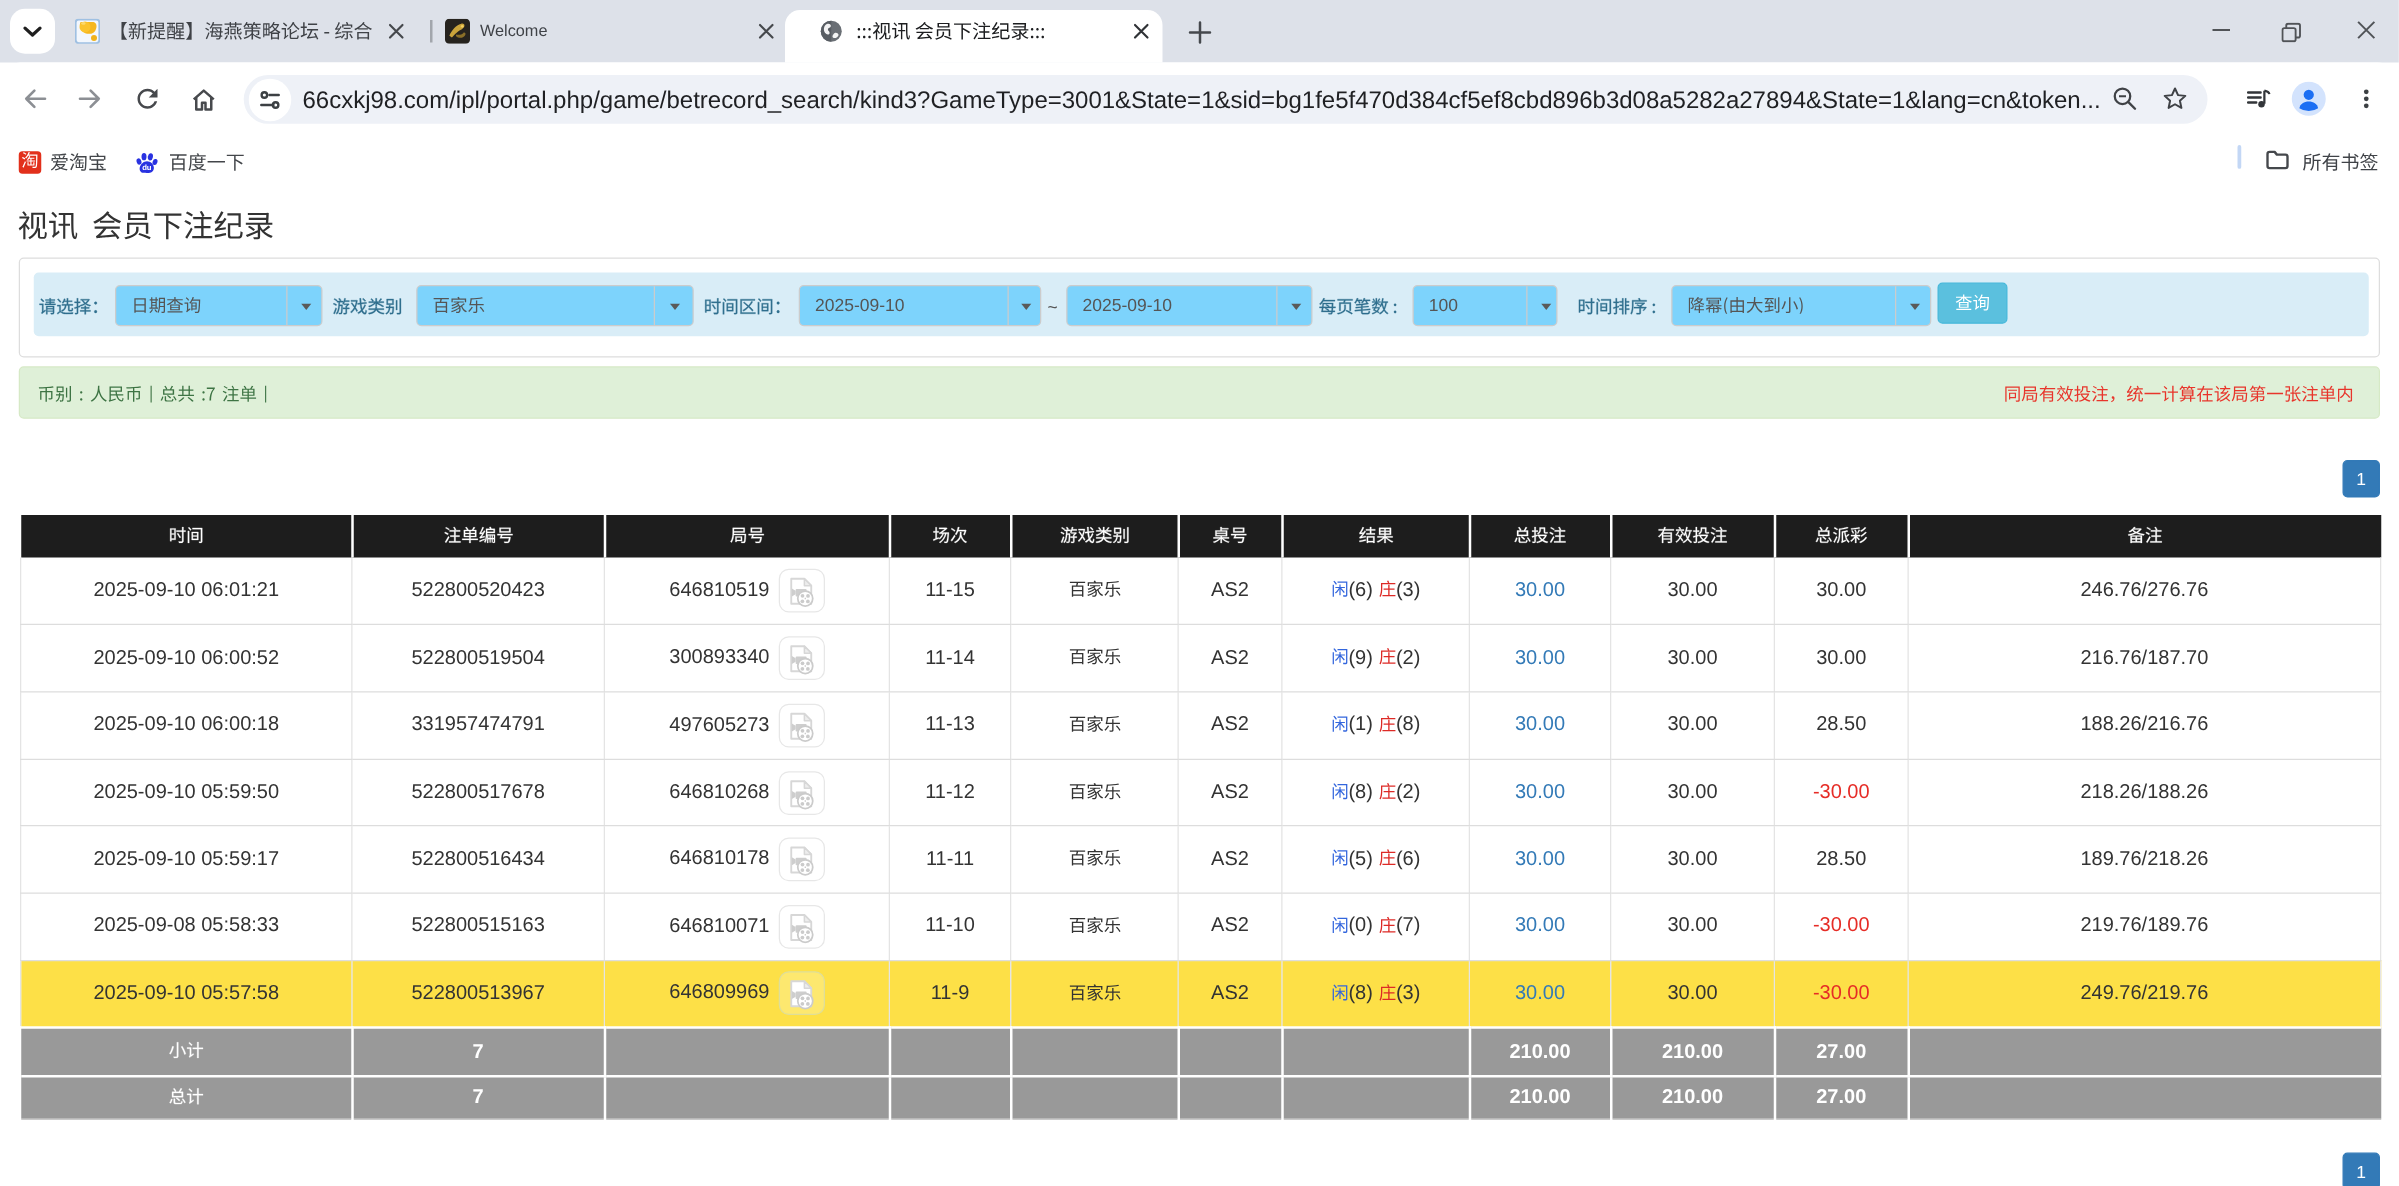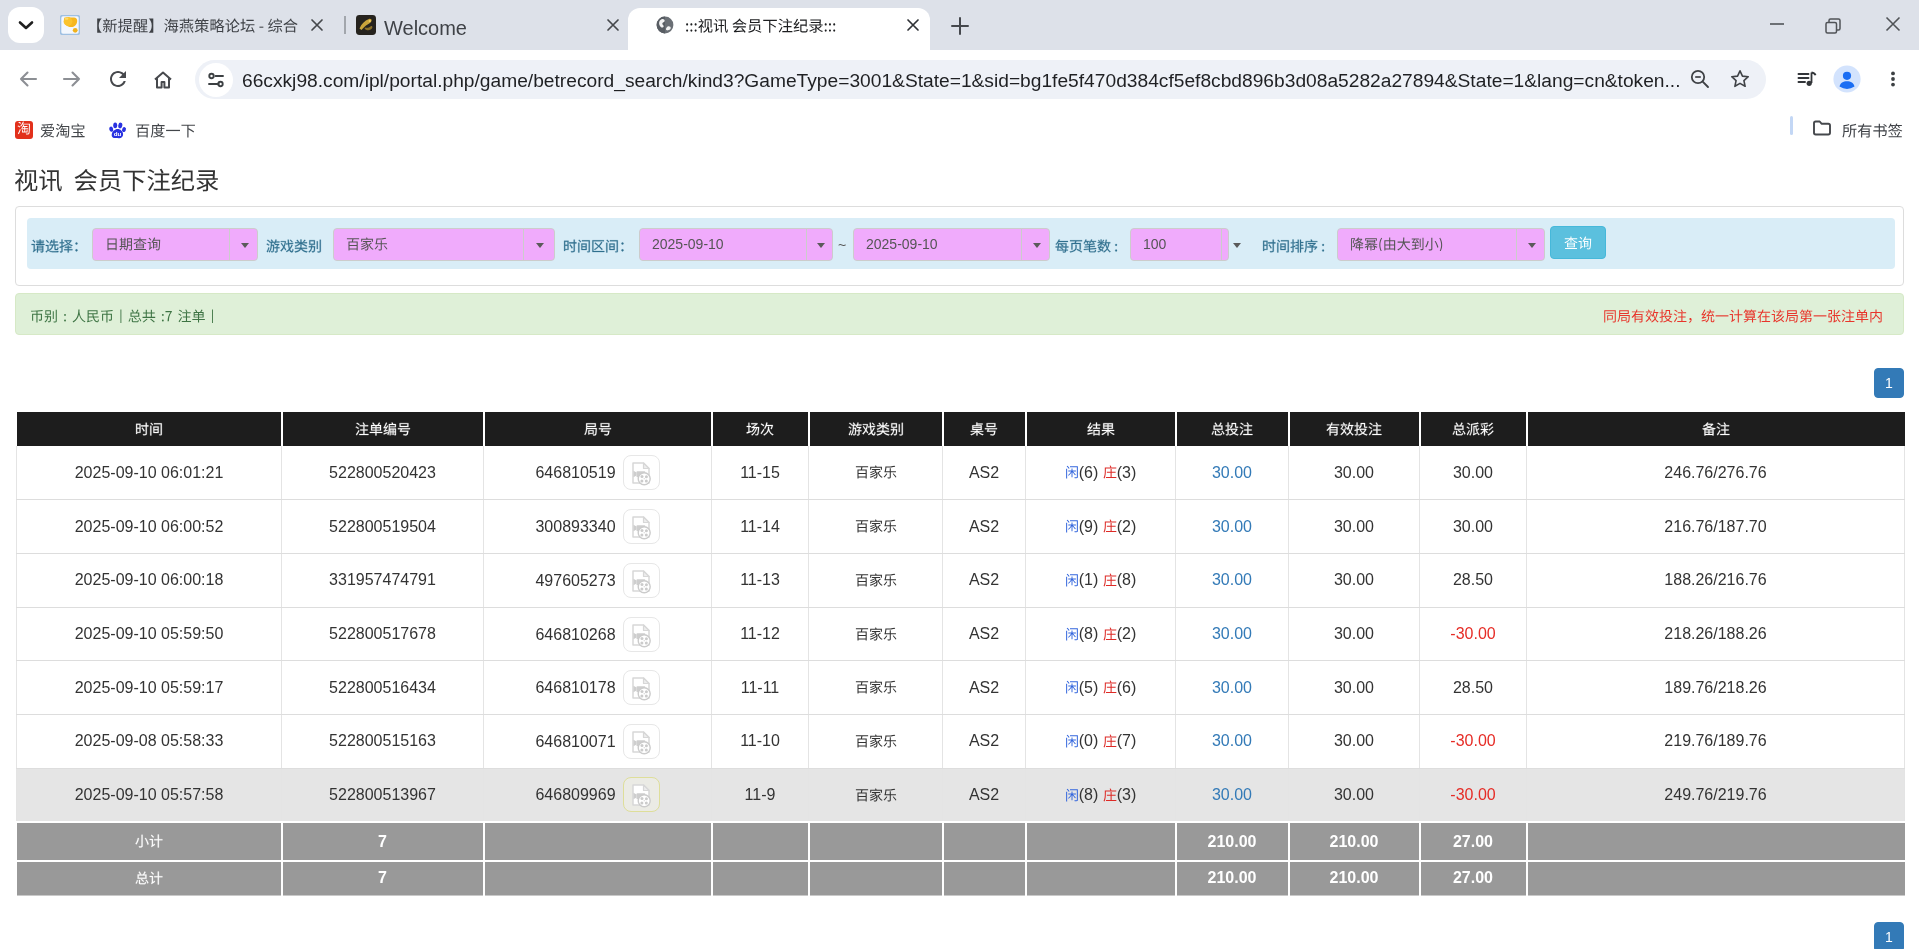--- a/index.html
+++ b/index.html
@@ -12,34 +12,34 @@
 .tabtxt{position:absolute;top:17px;white-space:nowrap}
 #activetab{position:absolute;left:628px;top:8px;width:302px;height:42px;background:#fff;border-radius:12px 12px 0 0}
 #omni{position:absolute;left:195px;top:60px;width:1571px;height:39px;background:#eef1f7;border-radius:20px}
 #tunec{position:absolute;left:199px;top:63px;width:34px;height:34px;background:#fff;border-radius:17px;text-align:center}
 #urltxt{position:absolute;left:242px;top:70px;font-size:19.2px;color:#1f2023;letter-spacing:0;white-space:nowrap}
 .ibtn{position:absolute}
 #pgtitle{position:absolute;left:14px;top:168px}
 #fpanel{position:absolute;left:15px;top:206px;width:1889px;height:80px;border:1px solid #ddd;border-radius:4px;background:#fff}
 #fblue{position:absolute;left:27px;top:218px;width:1868px;height:51px;background:#d9edf7;border-radius:4px}
 .flab{position:absolute;top:237px}
-.sel{position:absolute;top:228px;height:33px;background:#f0abfc;border:1px solid #ccc;border-radius:4px}
+.sel{position:absolute;top:228px;height:33px;background:#7dd3fc;border:1px solid #ccc;border-radius:4px}
 .selv{position:absolute;left:12px;top:7px;white-space:nowrap;font-size:14px;color:#555}
 .selar{position:absolute;top:0;height:31px;border-left:1px solid #ccc}
 .sa{position:absolute;left:50%;top:50%;margin:-2px 0 0 -4px;border-left:4.5px solid transparent;border-right:4.5px solid transparent;border-top:5px solid #5a5a5a}
 #qbtn{position:absolute;left:1550px;top:226px;width:56px;height:33px;background:#5bc0de;border:1px solid #46b8da;border-radius:4px;text-align:center;line-height:31px}
 #gbar{position:absolute;left:15px;top:293px;width:1889px;height:42px;background:#dff0d8;border:1px solid #d6e9c6;border-radius:4px}
 .pager{position:absolute;width:30px;height:30px;background:#337ab7;border:1px solid #337ab7;border-radius:4px;color:#fff;font-size:14px;text-align:center;line-height:28px}
 .tbl{position:absolute;left:16px;top:412px;width:1888px;border-collapse:collapse;table-layout:fixed;font-size:16px;color:#333}
 .tbl th{background:#1d1d1d;height:34px;border-right:2px solid #fff;font-weight:normal;text-align:center;vertical-align:middle;padding:0}
 .tbl th:last-child{border-right:none}
 .tbl td{height:53.72px;border-bottom:1px solid #ddd;border-right:1px solid #e4e4e4;text-align:center;vertical-align:middle;padding:0}
 .tbl td:first-child{border-left:1.5px solid #e4e4e4}
 .tbl td:last-child{border-right:1.5px solid #e4e4e4}
-.tbl tr.yl td{background:#e5e5e5}
+.tbl tr.yl td{background:#fde047}
 .tbl tr.ft td{background:#999;color:#fff;font-weight:bold;border:2px solid #fff;border-left:none}
 .tbl tr.f1 td{height:39px}
 .tbl tr.f2 td{height:34px;border-bottom:1px solid #c9c9c9}
 .tbl tr.ft td:last-child{border-right:none}
 .lk{color:#337ab7}
 .gq{vertical-align:middle}
 .filmbtn{display:inline-block;width:37px;height:35px;border:1.5px solid #e7e7e7;border-radius:8px;background:rgba(255,255,255,.4);vertical-align:middle;margin-left:7px;text-align:center;padding-top:4px}
 .tbl tr.yl .filmbtn{background:rgba(255,255,230,.25);border-color:#dede9a}
 </style></head>
 <body>
@@ -179,21 +179,21 @@
 <div class="abs" style="left:309px;top:17px"><svg width="16" height="16" viewBox="0 0 16 16" style="">
       <path d="M3 3l10 10M13 3L3 13" stroke="#45484c" stroke-width="1.7" stroke-linecap="round"></path>
     </svg></div>
 <div class="abs" style="left:344px;top:16px;width:1.5px;height:18px;background:#a2a6ac"></div>
 <div class="abs" style="left:356px;top:15px"><svg width="20" height="20" viewBox="0 0 20 20" style="">
       <rect width="20" height="20" rx="3.4" fill="#26231e"></rect>
       <path d="M3.5 13.5c2-4.5 5-8 9.5-9.5 1.5-.5 3 .5 2.5 2-.8 2.3-3.5 3-5.5 4.5S6.5 14 5.5 15z" fill="#caa43b"></path>
       <path d="M9 12.5c1.8.5 4.2.3 5.5-1 .9-.9 2.3-.2 1.8 1.2-.7 2-3.3 3-5.8 2.3-1.3-.4-2.4-1.6-1.5-2.5z" fill="#8a6f28"></path>
       <circle cx="13.8" cy="6" r="1.1" fill="#f4d061"></circle>
     </svg></div>
-<div class="tabtxt" style="left:384px;font-size:20px;color:#3f4247">Welcome</div>
+<div class="tabtxt" style="left:384px;font-size:13px;color:#3f4247">Welcome</div>
 <div class="abs" style="left:605px;top:17px"><svg width="16" height="16" viewBox="0 0 16 16" style="">
       <path d="M3 3l10 10M13 3L3 13" stroke="#45484c" stroke-width="1.7" stroke-linecap="round"></path>
     </svg></div>
 <div class="abs" style="left:656px;top:16px"><svg width="18" height="18" viewBox="0 0 18 18" style="">
       <circle cx="9" cy="9" r="8.4" fill="#6a6f75"></circle>
       <path d="M9 .6a8.4 8.4 0 00-8.4 8.4 8.4 8.4 0 008.4 8.4z" fill="#585d63"></path>
       <path d="M5.5 3.2c2-.6 3.4.3 3.2 1.8-.2 1.4-2.2 1-2.4 2.4-.2 1.3 1.5 1.5 1.4 2.9-.1 1.3-1.7 1.5-2.6.9C3.3 10 2.6 7.4 3.4 5.5c.4-1 1.1-1.9 2.1-2.3z" fill="#fff" opacity=".92"></path>
       <path d="M12.2 10.2c1.5-.2 2.8.7 2.6 1.9-.3 1.5-2.3 2.6-3.8 2.2-1.2-.4-1.3-1.7-.5-2.6.5-.6 1-1.4 1.7-1.5z" fill="#fff" opacity=".92"></path>
     </svg></div>
 <div class="tabtxt" style="left:685px"><svg class="zh" width="151.3" height="15.3" style="vertical-align:-1.84px;">
@@ -394,21 +394,21 @@
   </div>
 <div class="flab" style="left:1055px"><svg class="zh" width="63.0" height="14.0" style="vertical-align:-1.68px;">
       <g fill="#31708f" stroke="#31708f" stroke-width="17" transform="translate(0,12.320) scale(0.014000,-0.014000)">
         <use href="#g6bcf" x="0"></use>
         <use href="#g9875" x="1000"></use>
         <use href="#g7b14" x="2000"></use>
         <use href="#g6570" x="3000"></use>
         <use href="#g3a" x="4224"></use>
       </g>
     </svg></div>
-<div class="sel" style="left:1130px;width:99px">
+<div class="sel" style="left:1130px;width:116px">
     <div class="selv">100</div>
     <div class="selar" style="left:90px;width:30px">
       <span class="sa"></span>
     </div>
   </div>
 <div class="flab" style="left:1262px"><svg class="zh" width="63.0" height="14.0" style="vertical-align:-1.68px;">
       <g fill="#31708f" stroke="#31708f" stroke-width="17" transform="translate(0,12.320) scale(0.014000,-0.014000)">
         <use href="#g65f6" x="0"></use>
         <use href="#g95f4" x="1000"></use>
         <use href="#g6392" x="2000"></use>

